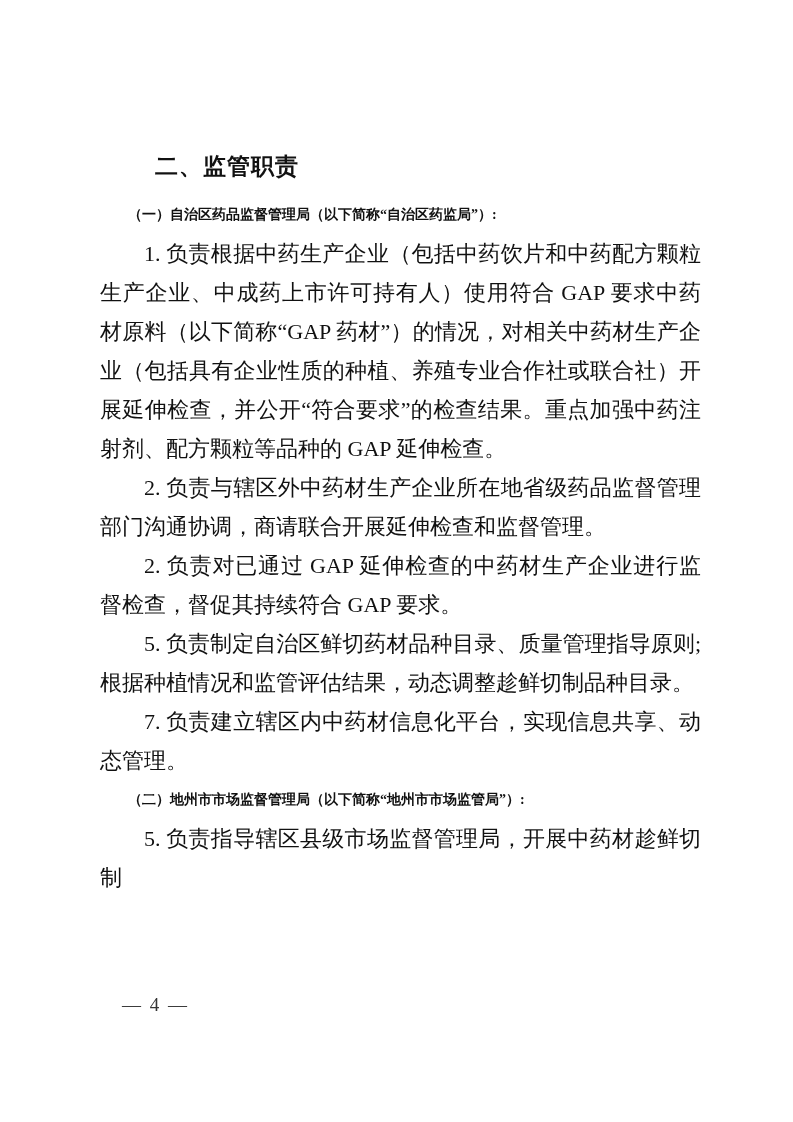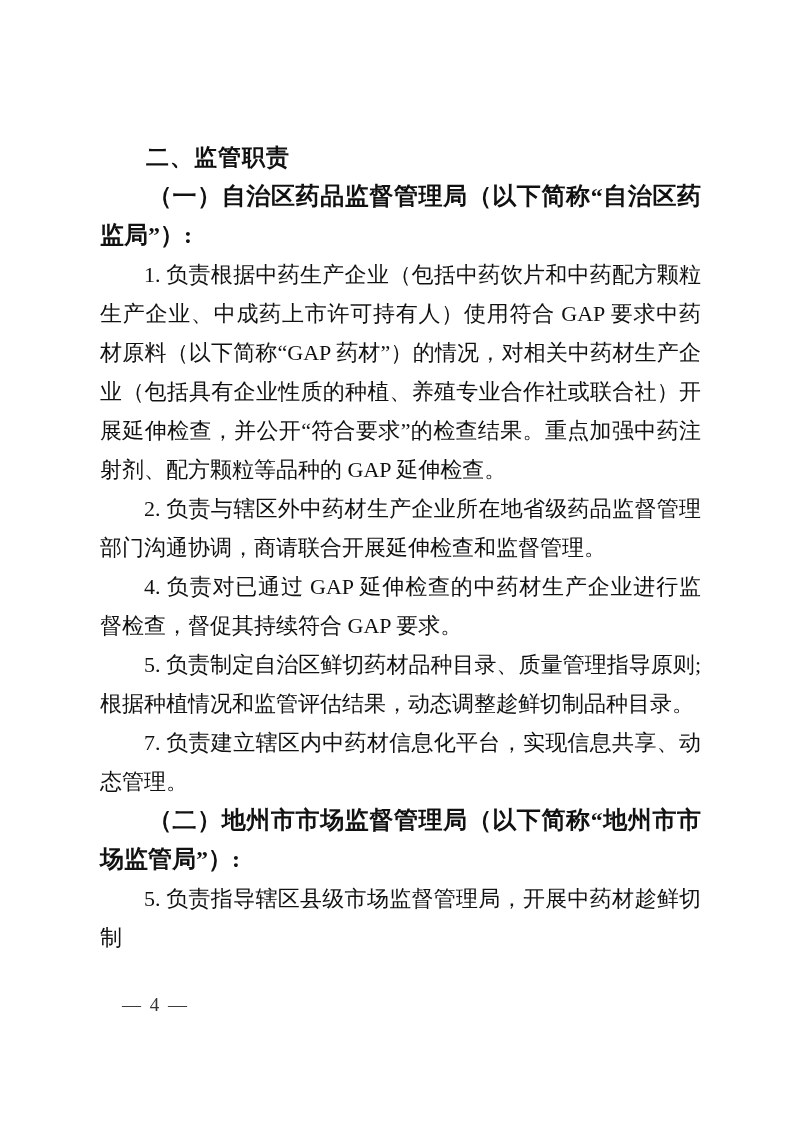--- a/index.html
+++ b/index.html
@@ -24,28 +24,28 @@
     font-size: 22px;
     line-height: 39px;
     text-align: justify;
     text-justify: inter-ideograph;
   }
   .doc-heading {
     font-family: "Liberation Sans", "DejaVu Sans", sans-serif;
     font-weight: bold;
     font-size: 23px;
     line-height: 39px;
-    margin: 0;
+    margin: 9px;
     text-indent: 2em;
     text-align: left;
     letter-spacing: 1px;
   }
   .sub-heading {
     font-weight: bold;
-    font-size: 24px;
+    font-size: 14px;
     line-height: 39px;
     margin: 0;
     text-indent: 2em;
   }
   .para {
     margin: 0;
     text-indent: 2em;
   }
   .page-number {
     position: absolute;
@@ -61,21 +61,21 @@
 <body>
 
 <div class="sheet">
   <div class="text-block">
     <h1 class="doc-heading">二、监管职责</h1>
 
     <h2 class="sub-heading">（一）自治区药品监督管理局（以下简称“自治区药监局”）:</h2>
 
     <p class="para">1. 负责根据中药生产企业（包括中药饮片和中药配方颗粒生产企业、中成药上市许可持有人）使用符合 GAP 要求中药材原料（以下简称“GAP 药材”）的情况，对相关中药材生产企业（包括具有企业性质的种植、养殖专业合作社或联合社）开展延伸检查，并公开“符合要求”的检查结果。重点加强中药注射剂、配方颗粒等品种的 GAP 延伸检查。</p>
     <p class="para">2. 负责与辖区外中药材生产企业所在地省级药品监督管理部门沟通协调，商请联合开展延伸检查和监督管理。</p>
-    <p class="para">4. 负责对已通过 GAP 延伸检查的中药材生产企业进行监督检查，督促其持续符合 GAP 要求。</p>
+    <p class="para">2. 负责对已通过 GAP 延伸检查的中药材生产企业进行监督检查，督促其持续符合 GAP 要求。</p>
     <p class="para">5. 负责制定自治区鲜切药材品种目录、质量管理指导原则;根据种植情况和监管评估结果，动态调整趁鲜切制品种目录。</p>
     <p class="para">7. 负责建立辖区内中药材信息化平台，实现信息共享、动态管理。</p>
 
     <h2 class="sub-heading">（二）地州市市场监督管理局（以下简称“地州市市场监管局”）:</h2>
 
     <p class="para">5. 负责指导辖区县级市场监督管理局，开展中药材趁鲜切制</p>
   </div>
 
   <div class="page-number">— 4 —</div>
 </div>

